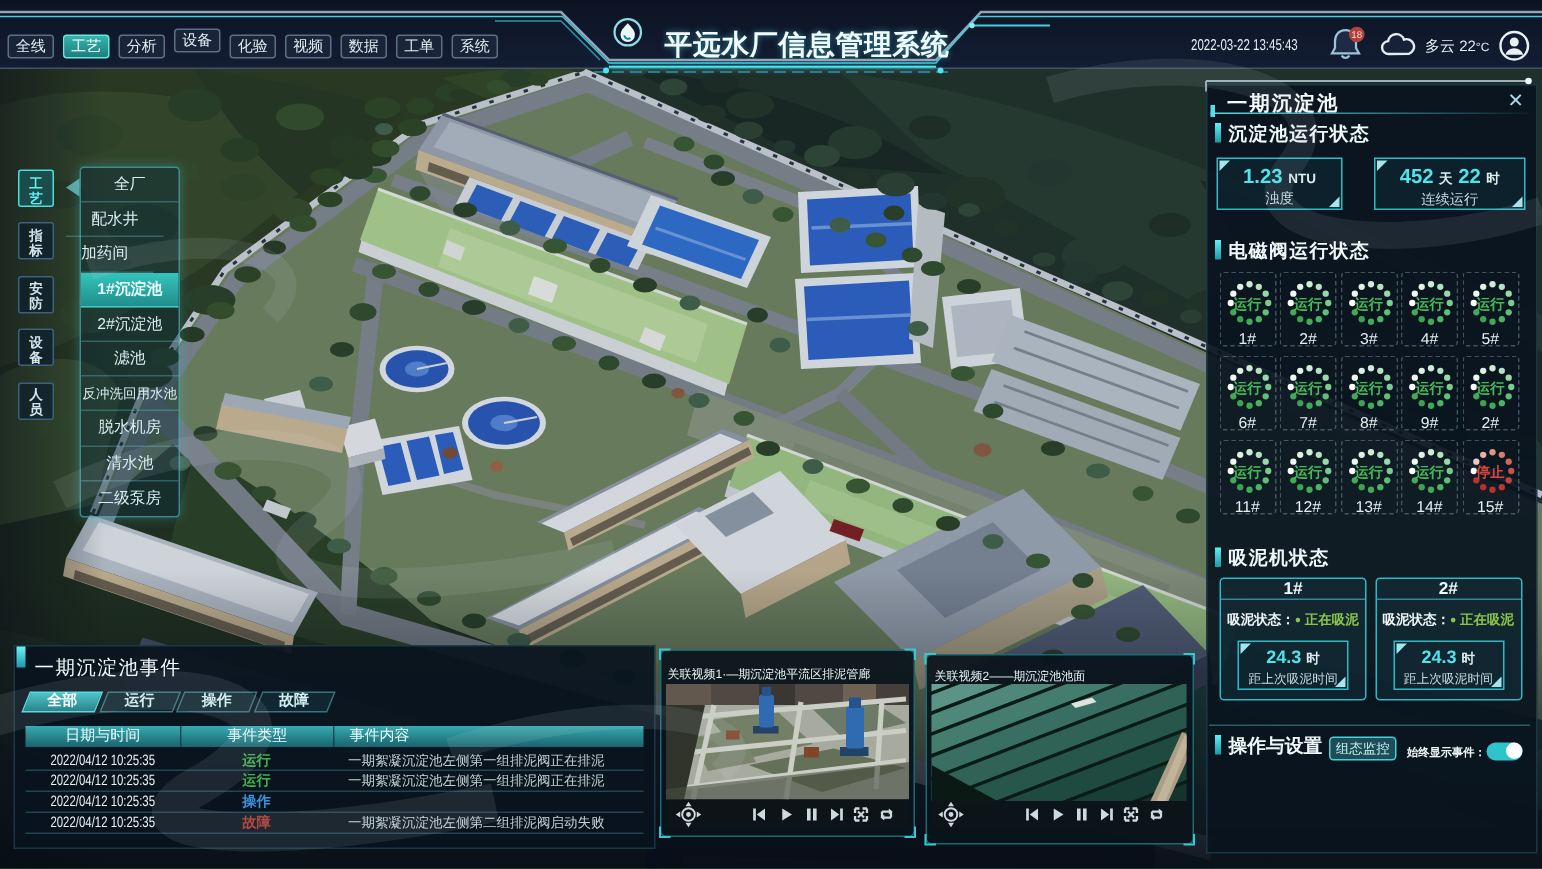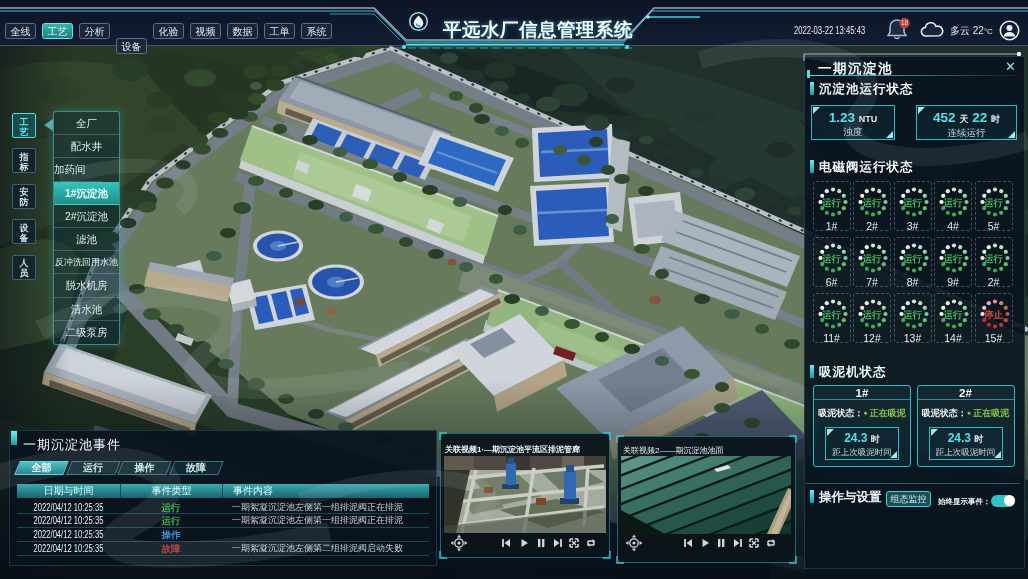--- a/index.html
+++ b/index.html
@@ -377,21 +377,21 @@
 </svg>
 
 <div class="abs" style="left:443px;top:17px;z-index:13;font-size:18.5px;font-weight:bold;color:#f0fafc;letter-spacing:0.5px;text-shadow:0 0 4px rgba(80,220,235,0.55)">平远水厂信息管理系统</div>
 
 <div class="abs" style="left:5px;top:22.5px;width:31px;height:16px;background:rgba(28,40,60,0.75);border:1px solid #5d6e85;color:#e2ecf2;border-radius:2.5px;font-size:10px;text-align:center;line-height:15px;z-index:13">全线</div>
 
 <div class="abs" style="left:42px;top:22.5px;width:31px;height:16px;background:linear-gradient(180deg,#34b5ae,#1d7e7c);border:1px solid #6ae8de;color:#ffffff;border-radius:2.5px;font-size:10px;text-align:center;line-height:15px;z-index:13">工艺</div>
 
 <div class="abs" style="left:79px;top:22.5px;width:31px;height:16px;background:rgba(28,40,60,0.75);border:1px solid #5d6e85;color:#e2ecf2;border-radius:2.5px;font-size:10px;text-align:center;line-height:15px;z-index:13">分析</div>
 
-<div class="abs" style="left:116px;top:38px;width:31px;height:16px;background:rgba(28,40,60,0.75);border:1px solid #5d6e85;color:#e2ecf2;border-radius:2.5px;font-size:10px;text-align:center;line-height:15px;z-index:13">设备</div>
+<div class="abs" style="left:116px;top:19px;width:31px;height:16px;background:rgba(28,40,60,0.75);border:1px solid #5d6e85;color:#e2ecf2;border-radius:2.5px;font-size:10px;text-align:center;line-height:15px;z-index:13">设备</div>
 
 <div class="abs" style="left:153px;top:22.5px;width:31px;height:16px;background:rgba(28,40,60,0.75);border:1px solid #5d6e85;color:#e2ecf2;border-radius:2.5px;font-size:10px;text-align:center;line-height:15px;z-index:13">化验</div>
 
 <div class="abs" style="left:190px;top:22.5px;width:31px;height:16px;background:rgba(28,40,60,0.75);border:1px solid #5d6e85;color:#e2ecf2;border-radius:2.5px;font-size:10px;text-align:center;line-height:15px;z-index:13">视频</div>
 
 <div class="abs" style="left:227px;top:22.5px;width:31px;height:16px;background:rgba(28,40,60,0.75);border:1px solid #5d6e85;color:#e2ecf2;border-radius:2.5px;font-size:10px;text-align:center;line-height:15px;z-index:13">数据</div>
 
 <div class="abs" style="left:264px;top:22.5px;width:31px;height:16px;background:rgba(28,40,60,0.75);border:1px solid #5d6e85;color:#e2ecf2;border-radius:2.5px;font-size:10px;text-align:center;line-height:15px;z-index:13">工单</div>
 
 <div class="abs" style="left:301px;top:22.5px;width:31px;height:16px;background:rgba(28,40,60,0.75);border:1px solid #5d6e85;color:#e2ecf2;border-radius:2.5px;font-size:10px;text-align:center;line-height:15px;z-index:13">系统</div>
@@ -425,21 +425,21 @@
 
 <div class="abs" style="left:12px;top:219.2px;width:24px;height:25px;background:rgba(13,30,44,0.72);border:1px solid #3d617c;color:#d4e4ec;border-radius:2px;font-size:9px;text-align:center;line-height:10px;padding-top:2.5px;z-index:20;font-weight:bold">设<br>备</div>
 
 <div class="abs" style="left:12px;top:254.6px;width:24px;height:25px;background:rgba(13,30,44,0.72);border:1px solid #3d617c;color:#d4e4ec;border-radius:2px;font-size:9px;text-align:center;line-height:10px;padding-top:2.5px;z-index:20;font-weight:bold">人<br>员</div>
 
 <div class="abs" style="left:53px;top:110.5px;width:67px;height:234px;background:rgba(14,46,56,0.50);border:1px solid rgba(90,210,220,0.55);border-radius:3px;box-shadow:0 0 8px rgba(60,180,200,0.35);z-index:19"></div>
 <div class="abs" style="left:44px;top:119px;width:0;height:0;border-top:6px solid transparent;border-bottom:6px solid transparent;border-right:9px solid rgba(120,225,235,0.65);z-index:19"></div>
 
 <div class="abs" style="left:54px;top:112.0px;width:65px;height:23.2px;color:#d9eef2;border-bottom:1px solid rgba(110,215,225,0.30);font-size:10.5px;text-align:center;line-height:23px;z-index:20;white-space:nowrap">全厂</div>
 
-<div class="abs" style="left:54px;top:135.2px;width:65px;height:23.2px;color:#d9eef2;border-bottom:1px solid rgba(110,215,225,0.30);font-size:10.5px;text-align:center;line-height:23px;z-index:20;white-space:nowrap">配水井</div>
+<div class="abs" style="left:44px;top:135.2px;width:65px;height:23.2px;color:#d9eef2;border-bottom:1px solid rgba(110,215,225,0.30);font-size:10.5px;text-align:center;line-height:23px;z-index:20;white-space:nowrap">配水井</div>
 
 <div class="abs" style="left:54px;top:158.4px;width:48px;height:23.2px;color:#d9eef2;border-bottom:1px solid rgba(110,215,225,0.30);font-size:10.5px;text-align:left;line-height:23px;z-index:20;white-space:nowrap">加药间</div>
 
 <div class="abs" style="left:54px;top:181.6px;width:65px;height:23.2px;background:linear-gradient(180deg,#35c4bd,#1f8e8c);color:#eafffe;font-weight:bold;border-bottom:1px solid rgba(110,215,225,0.30);font-size:10.5px;text-align:center;line-height:23px;z-index:20;white-space:nowrap">1#沉淀池</div>
 
 <div class="abs" style="left:54px;top:204.8px;width:65px;height:23.2px;color:#d9eef2;border-bottom:1px solid rgba(110,215,225,0.30);font-size:10.5px;text-align:center;line-height:23px;z-index:20;white-space:nowrap">2#沉淀池</div>
 
 <div class="abs" style="left:54px;top:228.0px;width:65px;height:23.2px;color:#d9eef2;border-bottom:1px solid rgba(110,215,225,0.30);font-size:10.5px;text-align:center;line-height:23px;z-index:20;white-space:nowrap">滤池</div>
 
 <div class="abs" style="left:54px;top:251.2px;width:65px;height:23.2px;color:#d9eef2;border-bottom:1px solid rgba(110,215,225,0.30);font-size:9.0px;text-align:center;line-height:23px;z-index:20;white-space:nowrap">反冲洗回用水池</div>
@@ -853,21 +853,21 @@
 <span style="position:absolute;left:0;width:103px;text-align:center;line-height:13.5px;color:#eef4f6;transform:scaleX(0.76);font-size:10px">2022/04/12 10:25:35</span>
 <span style="position:absolute;left:103px;width:102px;text-align:center;line-height:13.5px;color:#b03a2e;font-weight:bold;font-size:9.5px">故障</span>
 <span style="position:absolute;left:215px;line-height:13.5px;color:#c4d2d6;font-size:9px;white-space:nowrap">一期絮凝沉淀池左侧第二组排泥阀启动失败</span>
 </div>
 
 <div class="abs" style="left:440px;top:433px;width:170px;height:125px;background:rgba(10,20,27,0.92);border:1.5px solid #1a6a74;border-radius:4px;z-index:20"></div>
 <svg class="abs" style="left:439px;top:432px;z-index:24" width="172" height="127">
     <path d="M1,8 L1,1 L8,1 M164,1 L171,1 L171,8 M171,119 L171,126 L164,126 M8,126 L1,126 L1,119" fill="none" stroke="#38c6d0" stroke-width="1.4"></path>
   </svg>
 
-<div class="abs" style="left:445px;top:444px;z-index:22;font-size:8px;font-weight:bold;color:#e8f4f6;white-space:nowrap">关联视频1·—期沉淀池平流区排泥管廊</div>
+<div class="abs" style="left:445px;top:444px;z-index:22;font-size:8px;font-weight:normal;color:#e8f4f6;white-space:nowrap">关联视频1·—期沉淀池平流区排泥管廊</div>
 
 <svg class="abs" style="left:444px;top:456px;z-index:22" width="162" height="77" viewBox="0 0 162 77">
 <rect width="162" height="77" fill="#b5b8ac"></rect>
 <rect width="162" height="14" fill="#564f48"></rect>
 <rect x="0" y="0" width="30" height="14" fill="#6b5f53"></rect>
     <rect x="62" y="0" width="24" height="14" fill="#3e3a35"></rect>
     <rect x="118" y="0" width="22" height="14" fill="#78695a"></rect>
     <rect x="140" y="0" width="22" height="14" fill="#4a443e"></rect>
 <path d="M30,24 L74,18 L98,40 L52,50 Z" fill="#7d8a6e"></path>
 <path d="M98,17 L140,13 L160,26 L118,36 Z" fill="#778470"></path>

